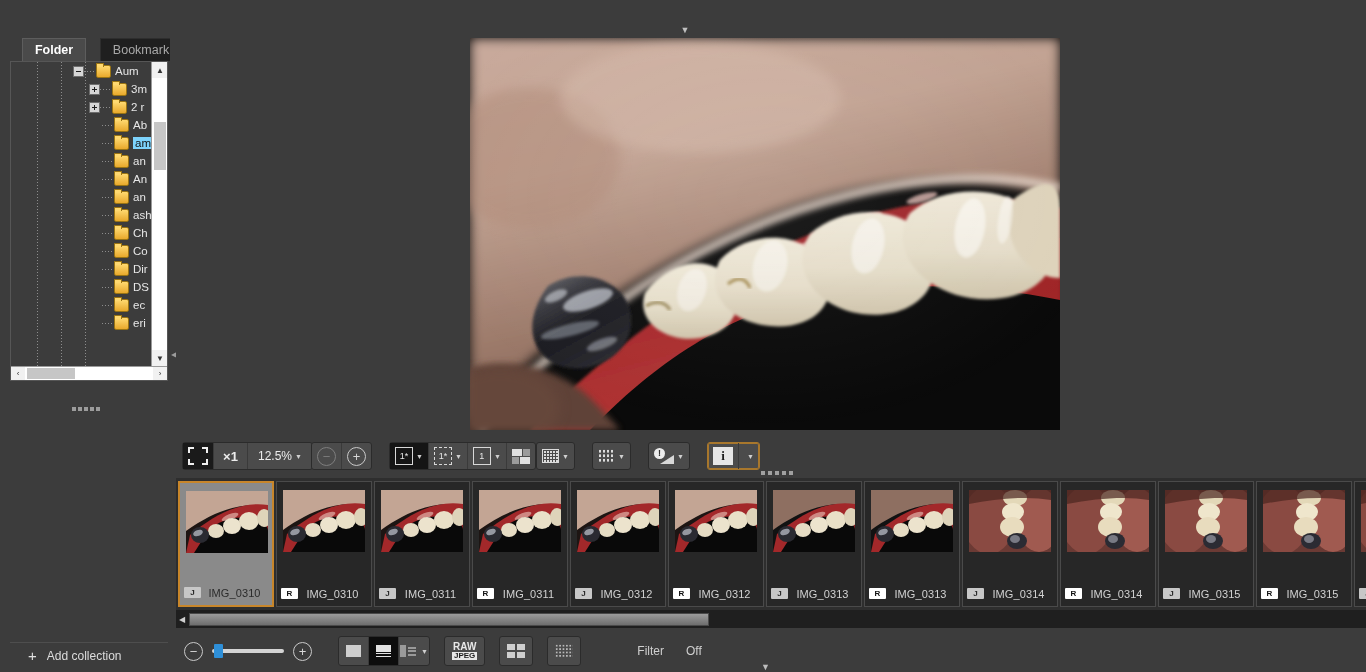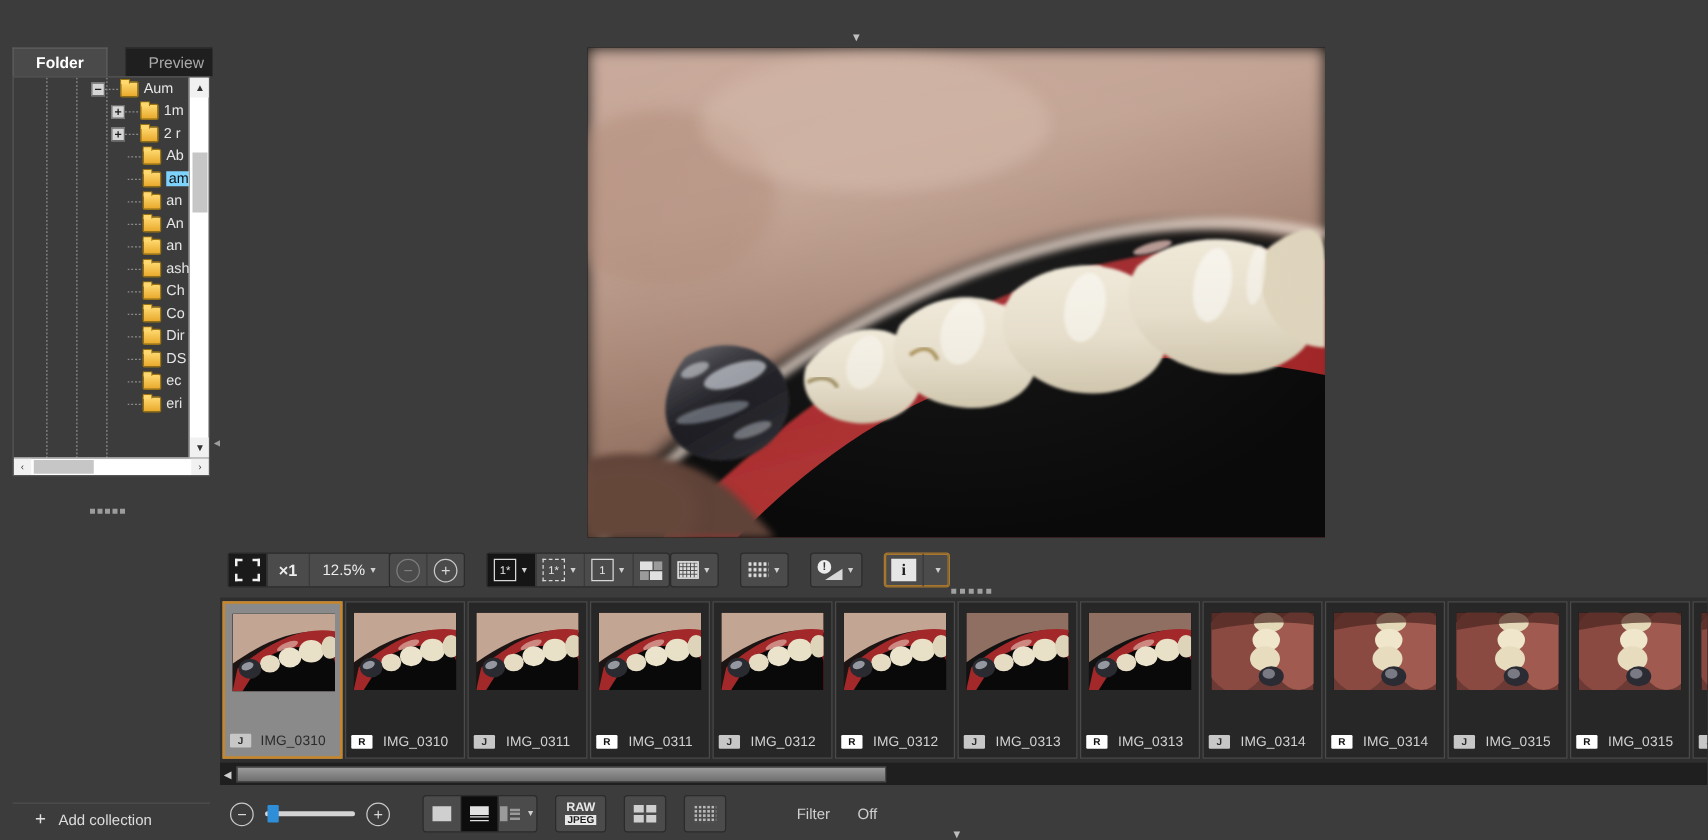--- a/index.html
+++ b/index.html
@@ -28,21 +28,21 @@
   .leftpanel {
     position: absolute; top: 35px; left: 0; width: 176px; height: 637px;
     background: #3c3c3c;
   }
   .tabrow { position: relative; height: 26px; margin-left: 10px; }
   .tab {
     position: absolute; top: 3px; height: 23px; line-height: 23px;
     text-align: center; font-size: 12.5px; cursor: default;
   }
   .tab.active {
-    left: 0; width: 76px; background: #4a4a4a; color: #fff; font-weight: bold;
+    left: 12px; width: 64px; background: #4a4a4a; color: #fff; font-weight: bold;
     border: 1px solid #5d5d5d; border-bottom: none;
   }
   .tab.inactive {
     left: 90px; width: 82px; background: #1f1f1f; color: #a8a8a8;
     border: 1px solid #2e2e2e; border-bottom: none;
   }
 
   .treebox {
     position: absolute; top: 26px; left: 10px; width: 158px; height: 320px;
     background: #3c3c3c; border: 1px solid #565656;
@@ -348,41 +348,41 @@
 </style>
 </head>
 <body>
 
 <div class="app">
 
 
   <div class="leftpanel">
     <div class="tabrow">
       <div class="tab active">Folder</div>
-      <div class="tab inactive">Preview</div>
+      <div class="tab inactive">Bookmark</div>
     </div>
 
     <div class="treebox">
       <div class="guide" style="left:26px;"></div>
       <div class="guide" style="left:50px;"></div>
       <div class="guide" style="left:74px;"></div>
       <div class="treescroll" id="tree-rows">
           <div class="treerow">
             <span style="width: 62px; flex: 0 0 auto;"></span>
             <span class="expander"></span>
             <span class="dots"></span>
             <span class="folderico"></span>
             <span class="flabel">Aum</span>
           </div>
           <div class="treerow">
             <span style="width: 78px; flex: 0 0 auto;"></span>
             <span class="expander plus"></span>
             <span class="dots"></span>
             <span class="folderico"></span>
-            <span class="flabel">1m</span>
+            <span class="flabel">3m</span>
           </div>
           <div class="treerow">
             <span style="width: 78px; flex: 0 0 auto;"></span>
             <span class="expander plus"></span>
             <span class="dots"></span>
             <span class="folderico"></span>
             <span class="flabel">2 r</span>
           </div>
           <div class="treerow">
             <span style="width: 78px; flex: 0 0 auto;"></span>

